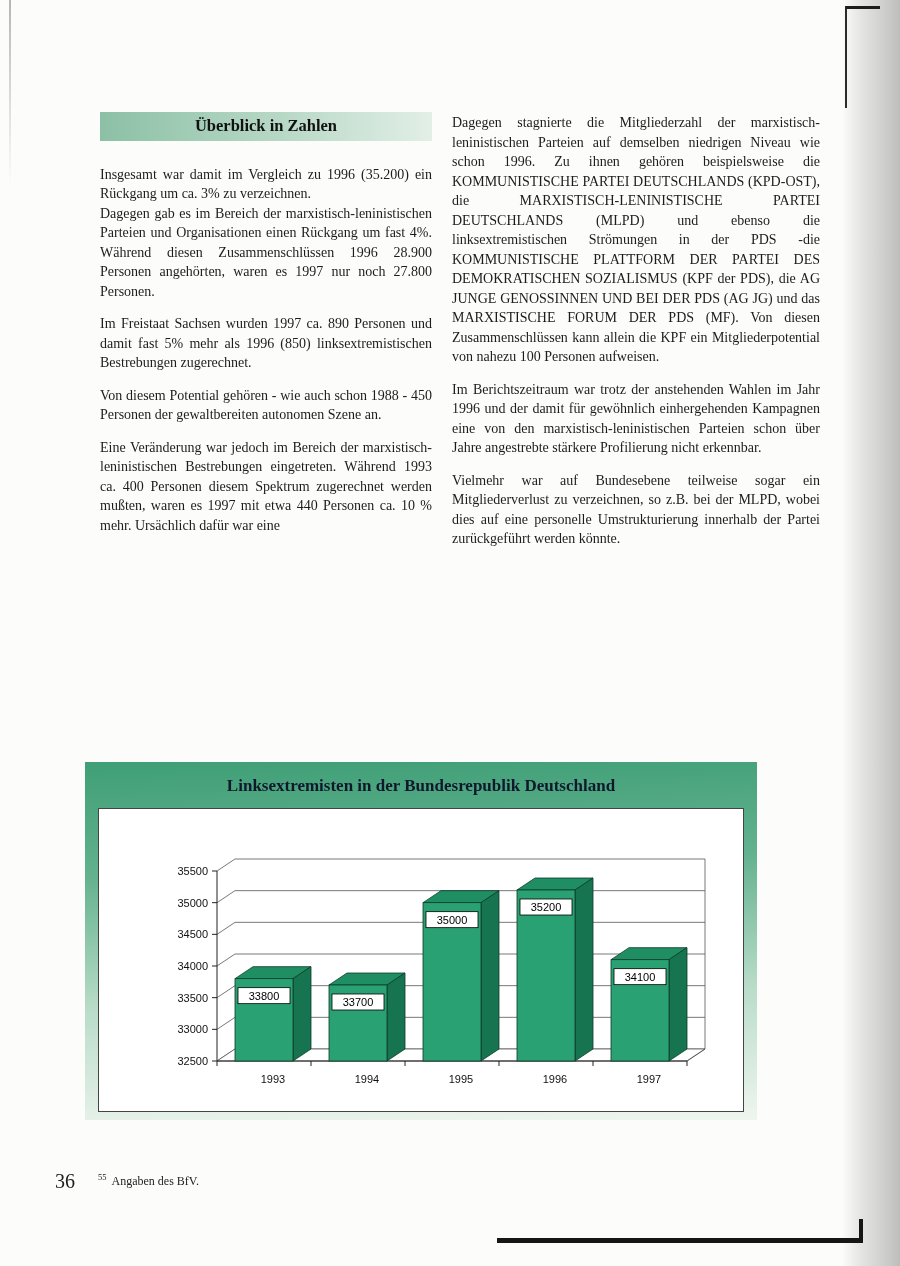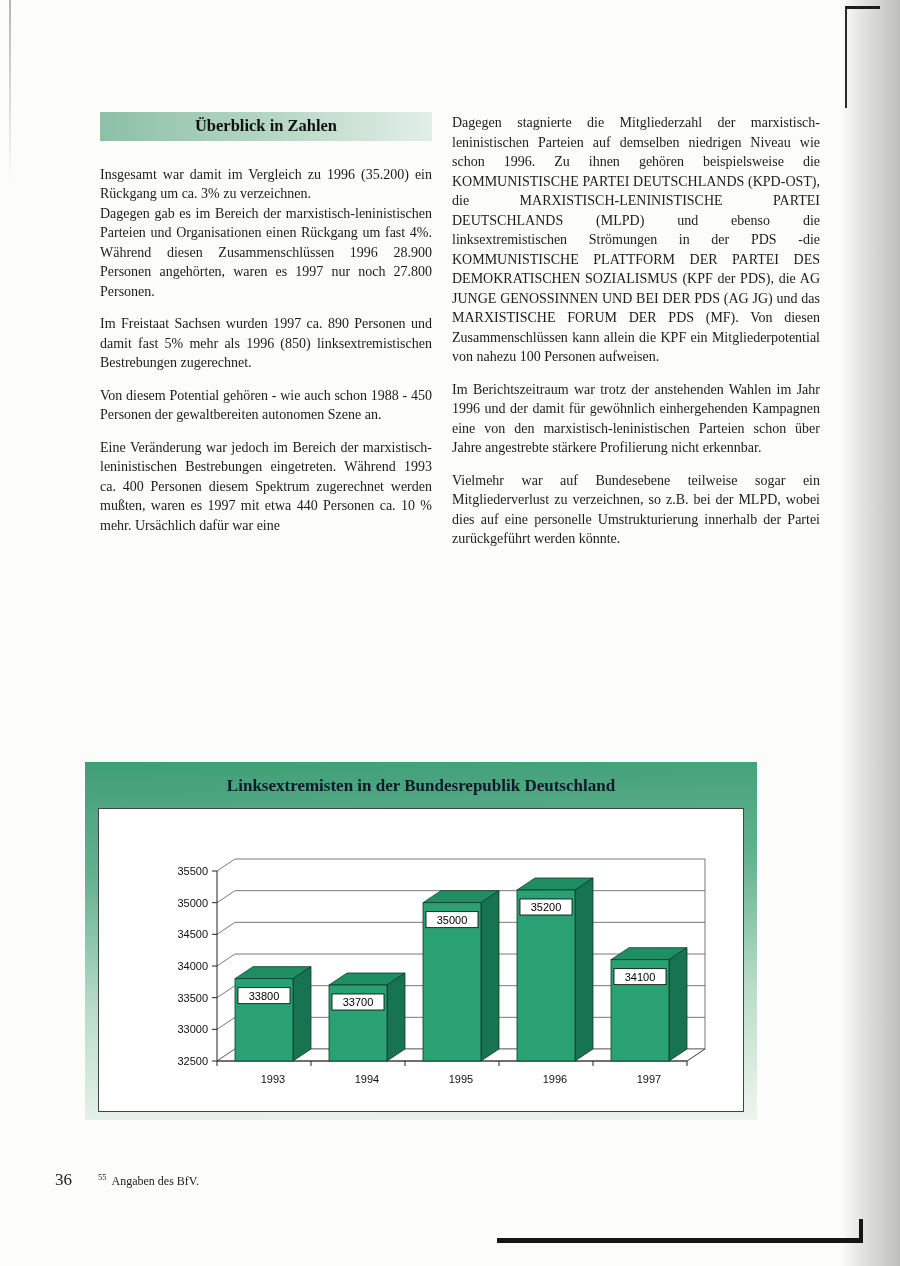--- a/index.html
+++ b/index.html
@@ -39,21 +39,21 @@
     font-weight:bold;font-size:17px;color:#11182b;
   }
   .chart-box{
     position:absolute;left:13px;top:46px;width:644px;height:302px;
     background:#ffffff;border:1px solid #444;box-sizing:content-box;
   }
   svg{font-family:"Liberation Sans", sans-serif;}
   .axis-label{font-size:11px;fill:#111;}
   .bar-label{font-size:11px;fill:#000;}
   
-  .page-number{position:absolute;left:55px;top:1170px;font-size:17px;}
+  .page-number{position:absolute;left:55px;top:1170px;font-size:20px;}
   .footnote{position:absolute;left:98px;top:1172px;font-size:12px;color:#222;}
   .footnote sup{font-size:8.5px;margin-right:5px;}
 </style>
 </head>
 <body>
 
 <div class="spine"></div>
 <div class="spine-line"></div>
 <div class="mark-top"></div>
 <div class="mark-bottom"></div>

